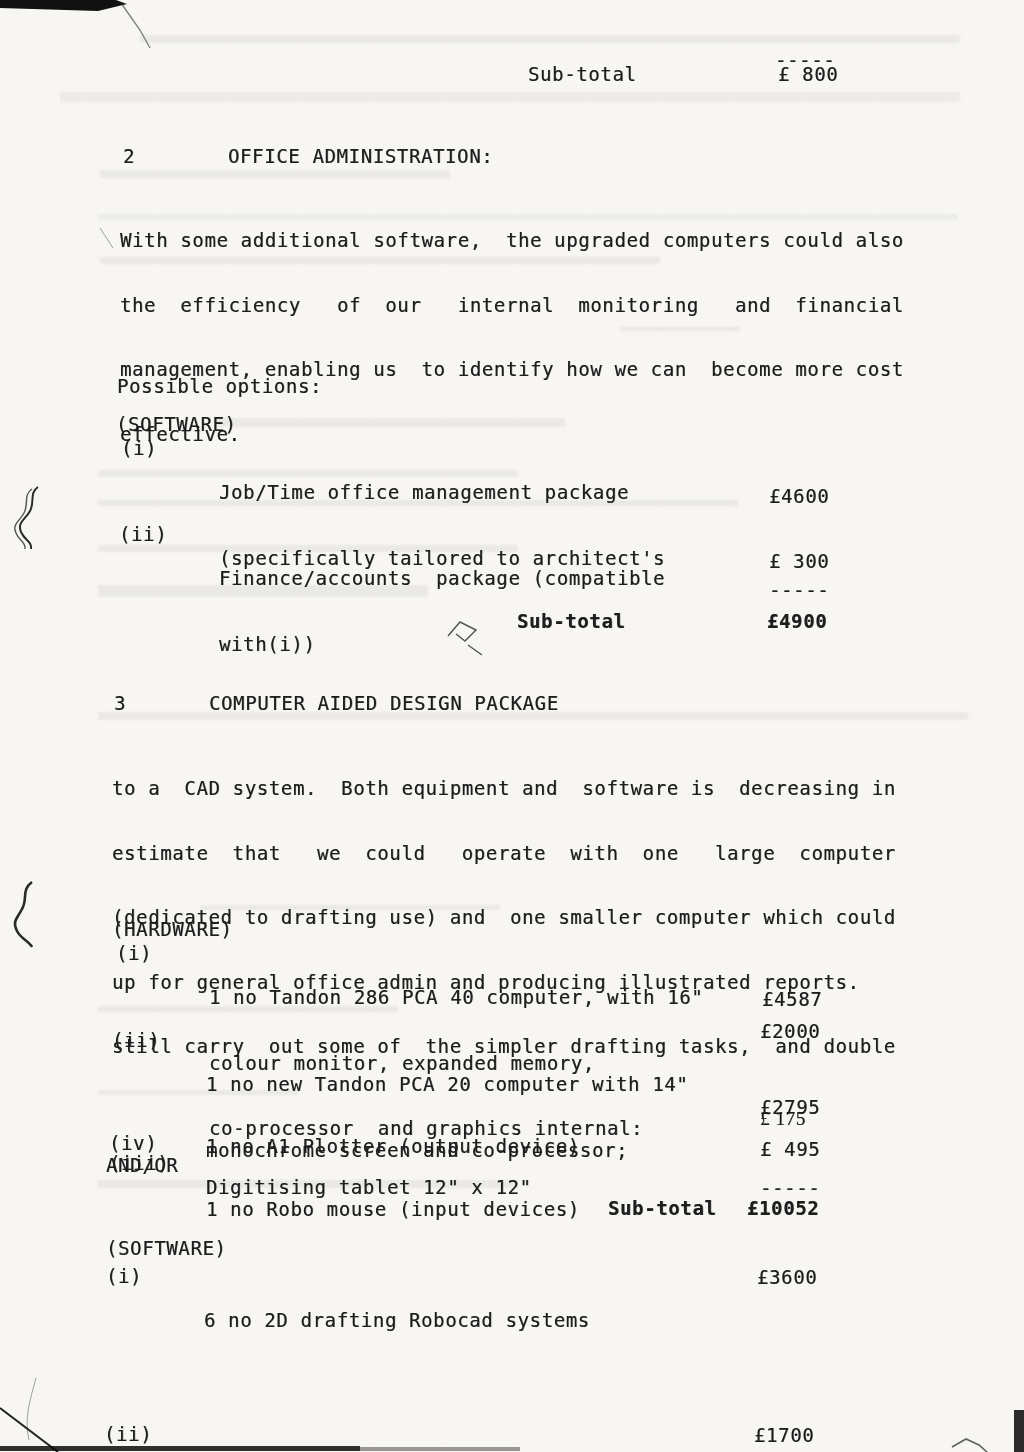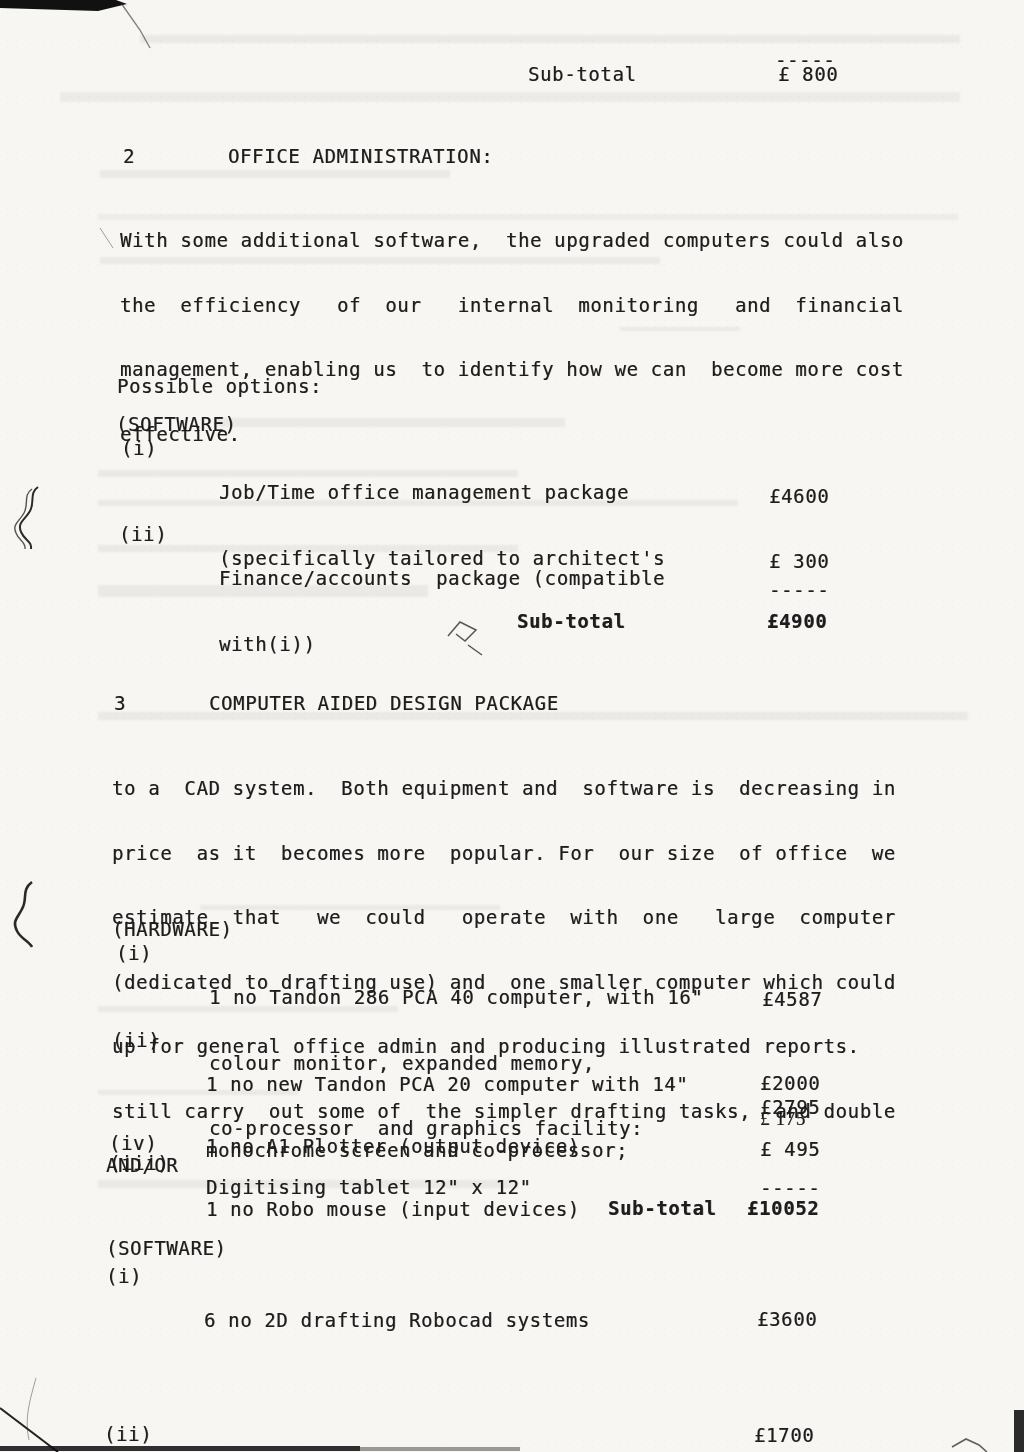--- a/index.html
+++ b/index.html
@@ -84,43 +84,42 @@
   <span class="t" style="left:769px;top:551px;">£ 300</span>
 
   <span class="t" style="left:769px;top:580px;">-----</span>
   <span class="t b" style="left:517px;top:611px;">Sub-total</span>
   <span class="t b" style="left:767px;top:611px;">£4900</span>
 
   <span class="t" style="left:114px;top:693px;">3</span>
   <span class="t" style="left:209px;top:693px;">COMPUTER AIDED DESIGN PACKAGE</span>
   <div class="t para" style="left:112px;top:735px;">
     <div>to a  CAD system.  Both equipment and  software is  decreasing in</div>
-    <div>price  as it  becomes more  popular. For  our size  of office  we</div>
     <div>estimate  that   we  could   operate  with  one   large  computer</div>
     <div>(dedicated to drafting use) and  one smaller computer which could</div>
     <div>up for general office admin and producing illustrated reports.</div>
     <div>still carry  out some of  the simpler drafting tasks,  and double</div>
   </div>
 
   <span class="t" style="left:112px;top:919px;">(HARDWARE)</span>
 
   <span class="t" style="left:116px;top:943px;">(i)</span>
   <div class="t itemlines" style="left:209px;top:943px;">
     <div>1 no Tandon 286 PCA 40 computer, with 16"</div>
     <div>colour monitor, expanded memory,</div>
-    <div>co-processor  and graphics facility:</div>
+    <div>co-processor  and graphics internal:</div>
   </div>
   <span class="t" style="left:762px;top:989px;">£4587</span>
 
   <span class="t" style="left:112px;top:1030px;">(ii)</span>
   <div class="t itemlines" style="left:206px;top:1030px;">
     <div>1 no new Tandon PCA 20 computer with 14"</div>
     <div>monochrome screen and co-processor;</div>
   </div>
-  <span class="t" style="left:760px;top:1073px;">£2000</span>
+  <span class="t" style="left:760px;top:1021px;">£2000</span>
 
   <span class="t" style="left:109px;top:1116px;margin-top:37px;">(iii)</span>
   <div class="t itemlines" style="left:206px;top:1092px;">
     <div>1 no A1 Plotter (output device)</div>
   </div>
   <span class="t" style="left:760px;top:1097px;">£2795</span>
 
   <span class="t" style="left:109px;top:1133px;">(iv)</span>
   <div class="t itemlines" style="left:206px;top:1133px;">
     <div>Digitising tablet 12" x 12"</div>
@@ -136,21 +135,21 @@
   <span class="t" style="left:760px;top:1178px;">-----</span>
   <span class="t b" style="left:608px;top:1198px;">Sub-total</span>
   <span class="t b" style="left:747px;top:1198px;">£10052</span>
 
   <span class="t" style="left:106px;top:1238px;">(SOFTWARE)</span>
 
   <span class="t" style="left:106px;top:1266px;">(i)</span>
   <div class="t itemlines" style="left:204px;top:1266px;">
     <div>6 no 2D drafting Robocad systems</div>
   </div>
-  <span class="t" style="left:757px;top:1267px;margin-top:42px;">£3600</span>
+  <span class="t" style="left:757px;top:1267px;">£3600</span>
 
   <span class="t" style="left:104px;top:1424px;">(ii)</span>
   <div class="t itemlines" style="left:202px;top:1424px;">
     
   </div>
   <span class="t" style="left:754px;top:1425px;">£1700</span>
 
   <svg class="overlay" width="1024" height="1452" viewBox="0 0 1024 1452">
 
     <path d="M0,0 L116,0 L127,4 L98,11 L0,8 Z" fill="#111"></path>

